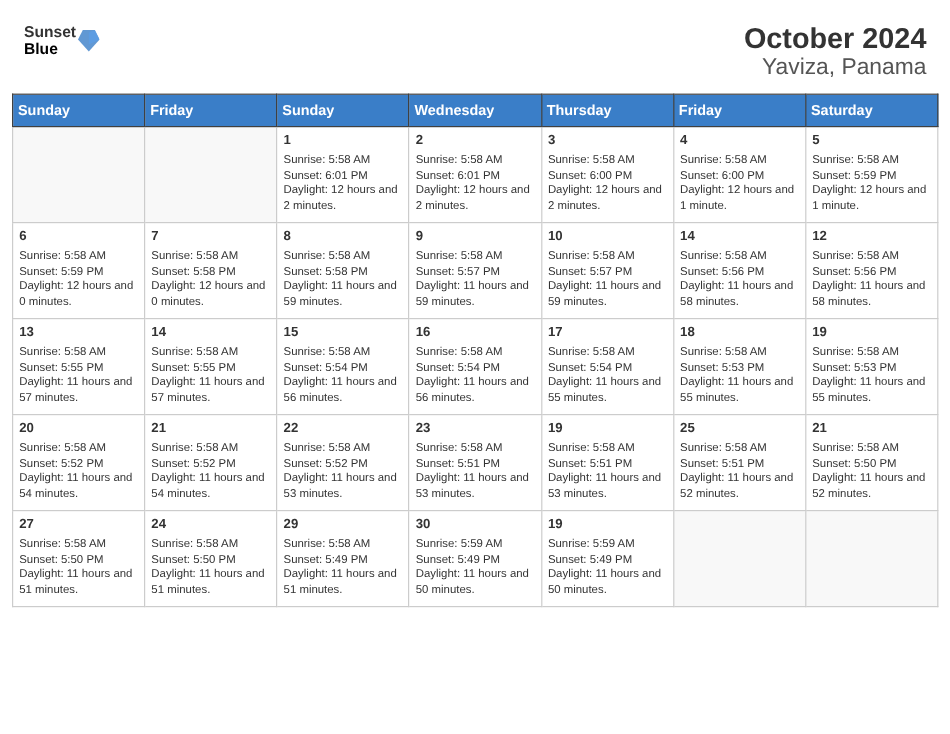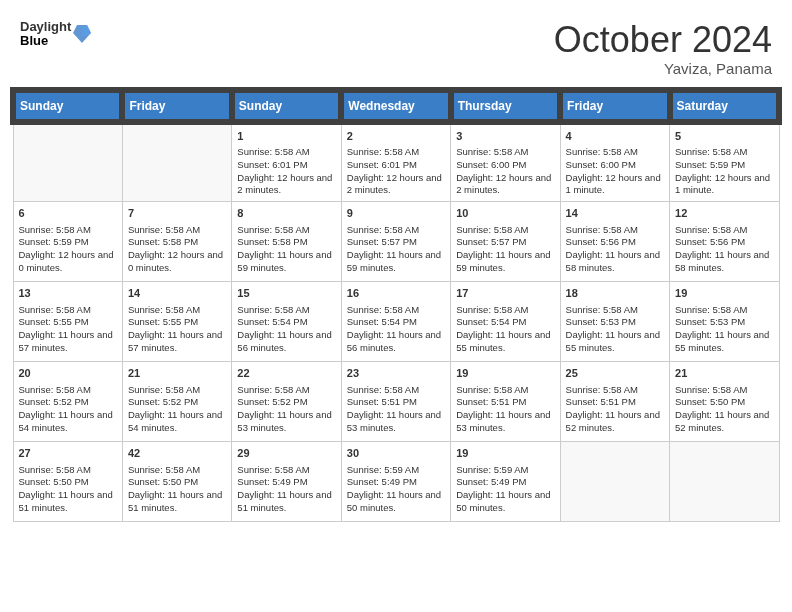--- a/index.html
+++ b/index.html
@@ -32,43 +32,43 @@
     .logo-blue { color: #000000; font-size: 13px; font-weight: bold; }
     .logo-icon {
       width: 18px;
       height: 22px;
       margin-left: 2px;
     }
     .title-section {
       text-align: right;
     }
     .month-title {
-      font-size: 36px;
-      font-weight: normal;
+      font-size: 24px;
+      font-weight: bold;
       color: #333;
       line-height: 1.1;
       margin-left: 24px;
     }
     .location {
-      font-size: 15px;
+      font-size: 19px;
       color: #555;
     }
     table {
       width: 100%;
       border-collapse: collapse;
       margin-top: 5px;
     }
     th {
       background-color: #3a7ec8;
       color: #fff;
       font-size: 12px;
       font-weight: bold;
       padding: 6px 4px;
       text-align: left;
-      border: 6px solid #404040;
+      border: 1px solid #404040;
     }
     td {
       border: 1px solid #ccc;
       vertical-align: top;
       padding: 4px 5px;
       min-height: 80px;
       height: 80px;
       width: calc(100% / 7);
       background: #fff;
       font-size: 10px;
@@ -89,21 +89,21 @@
       color: #333;
       line-height: 1.35;
     }
   </style>
 </head>
 <body>
 
 <div class="header">
   <div class="logo">
     <div class="logo-text">
-      <span class="logo-general">Daylight</span>
+      <span class="logo-general">Sunset</span>
       <span class="logo-blue">Blue</span>
     </div>
     <svg class="logo-icon" viewBox="0 0 18 22" fill="none">
       <polygon points="4,2 14,2 18,10 9,20 0,10" fill="#3a7ec8" opacity="0.8"></polygon>
       <polygon points="9,4 14,2 18,10 9,14" fill="#5a9ee8" opacity="0.7"></polygon>
     </svg>
   </div>
   <div class="title-section">
     <div class="month-title">October 2024</div>
     <div class="location">Yaviza, Panama</div>
@@ -290,21 +290,21 @@
         </td>
       </tr>
       <tr>
         <td>
           <span class="day-num">27</span>
           <div class="day-info" style="white-space: pre-line;">Sunrise: 5:58 AM
 Sunset: 5:50 PM
 Daylight: 11 hours and 51 minutes.</div>
         </td>
         <td>
-          <span class="day-num">42</span>
+          <span class="day-num">24</span>
           <div class="day-info" style="white-space: pre-line;">Sunrise: 5:58 AM
 Sunset: 5:50 PM
 Daylight: 11 hours and 51 minutes.</div>
         </td>
         <td>
           <span class="day-num">29</span>
           <div class="day-info" style="white-space: pre-line;">Sunrise: 5:58 AM
 Sunset: 5:49 PM
 Daylight: 11 hours and 51 minutes.</div>
         </td>

